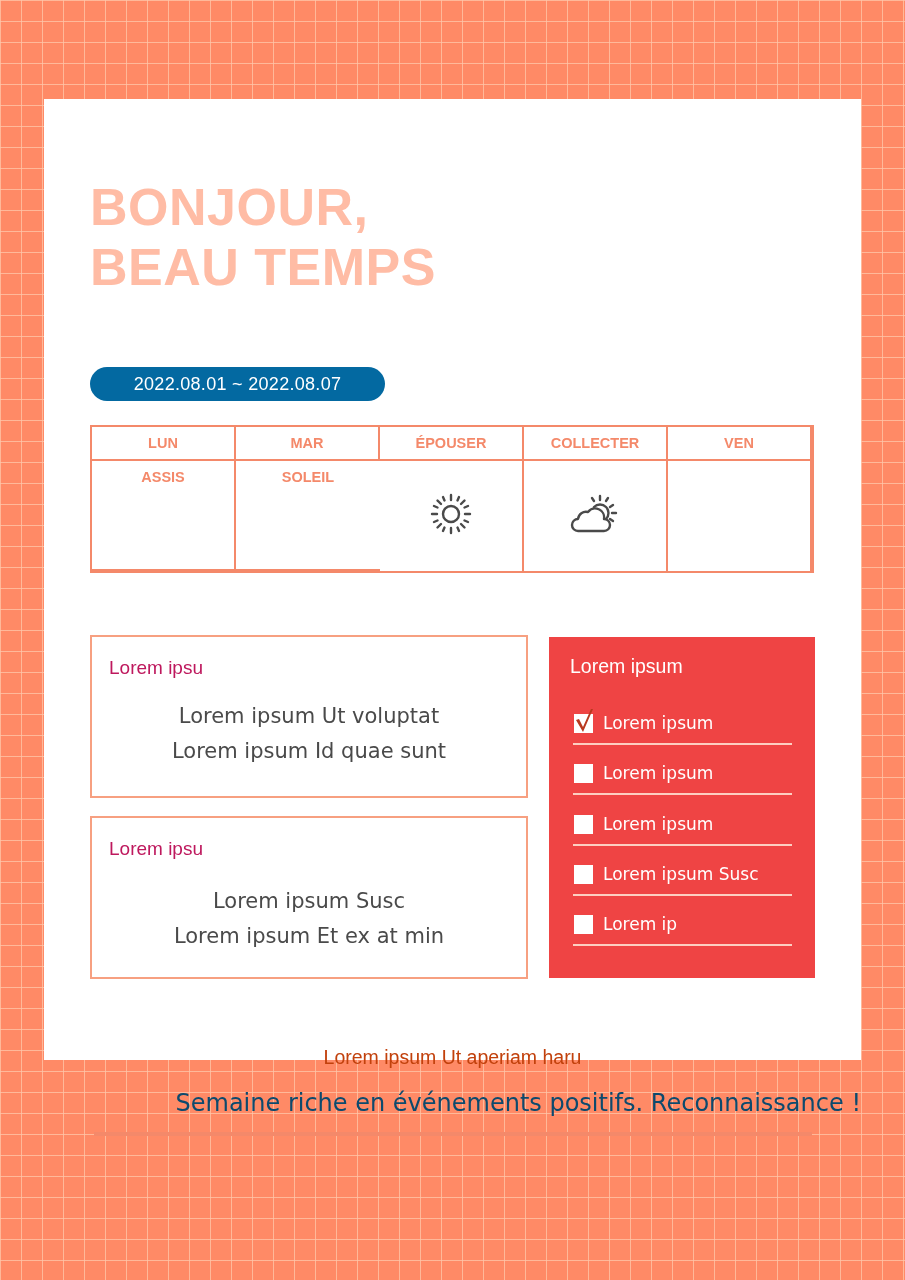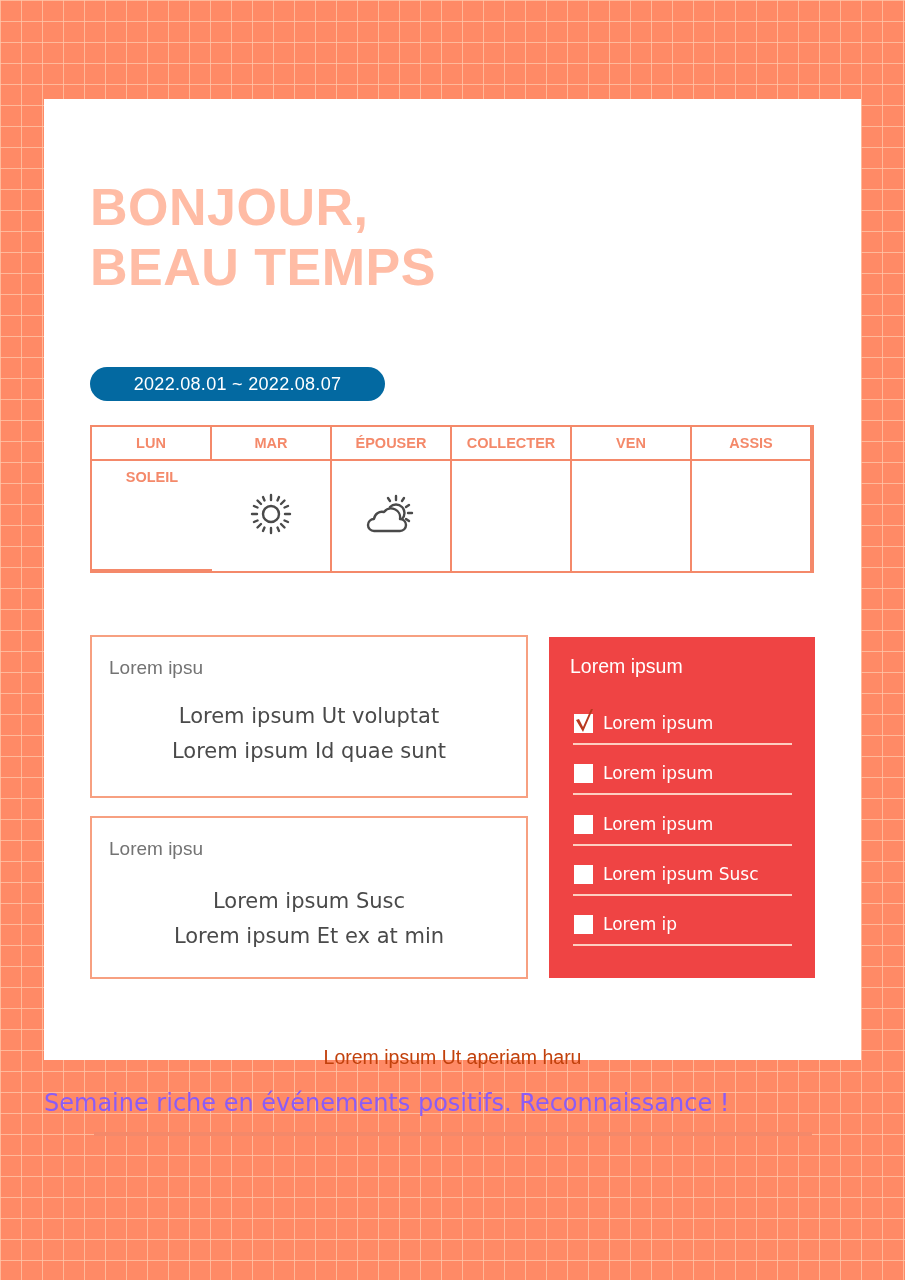--- a/index.html
+++ b/index.html
@@ -25,38 +25,38 @@
   .title div { white-space: nowrap; }
   .date-pill {
     position: absolute; left: 46px; top: 268px; width: 295px; height: 34px;
     background: #0369a1; border-radius: 17px;
     color: #ffffff; font-family: "Liberation Sans", sans-serif; font-size: 18px;
     line-height: 34px; text-align: center; letter-spacing: 0.3px;
   }
   .week {
     position: absolute; left: 46px; top: 326px; width: 724px; height: 148px;
     border: 2px solid #f4896a; box-sizing: border-box;
-    display: grid; grid-template-columns: repeat(6, 1fr); grid-template-rows: 34px 1fr;
+    display: grid; grid-template-columns: repeat(5, 1fr); grid-template-rows: 34px 1fr;
   }
   .week .hd {
     border-right: 2px solid #f4896a; border-bottom: 2px solid #f4896a;
     color: #f4896a; font-family: "Liberation Sans", sans-serif; font-weight: 700;
     font-size: 14.5px; text-align: center; line-height: 32px; white-space: nowrap; overflow: hidden;
   }
   .week .cell {
     border-right: 2px solid #f4896a;
     display: flex; align-items: center; justify-content: center;
   }
   .week .hd:nth-child(7), .week .cell:nth-child(14) { border-right: none; }
   .box {
     position: absolute; left: 46px; width: 438px; height: 163px;
     border: 2px solid #f7a081; box-sizing: border-box;
   }
   .box .lbl {
-    position: absolute; left: 17px; top: 20px; color: #737373;
+    position: absolute; left: 17px; top: 20px; color: #be185d;
     font-family: "Liberation Sans", sans-serif; font-size: 19px;
   }
   .box .body {
     position: absolute; left: 0; right: 0; top: 62px; text-align: center;
     color: #4a4a4a; font-size: 21px; line-height: 35px;
   }
   .todo {
     position: absolute; left: 505px; top: 538px; width: 266px; height: 341px;
     background: #ef4444;
   }
@@ -73,22 +73,22 @@
   }
   .todo .cb svg { position: absolute; left: 0; top: -7px; }
   .todo .txt {
     position: absolute; left: 30px; top: 6px; color: #ffffff; font-size: 17px; white-space: nowrap;
   }
   .footer-sub {
     position: absolute; left: 0; right: 0; top: 947px; text-align: center;
     color: #c2410c; font-family: "Liberation Sans", sans-serif; font-size: 19.5px;
   }
   .footer-main {
-    position: absolute; left: 0; right: 0; top: 990px; text-align: left;
-    color: #8b5cf6; font-size: 24px; white-space: nowrap;
+    position: absolute; left: 0; right: 0; top: 990px; text-align: right;
+    color: #0c4a6e; font-size: 24px; white-space: nowrap;
   }
   .footer-rule {
     position: absolute; left: 50px; width: 718px; top: 1033px; height: 4px; background: #f4896a;
   }
 </style>
 </head>
 <body>
 
 <div class="sheet">
 

